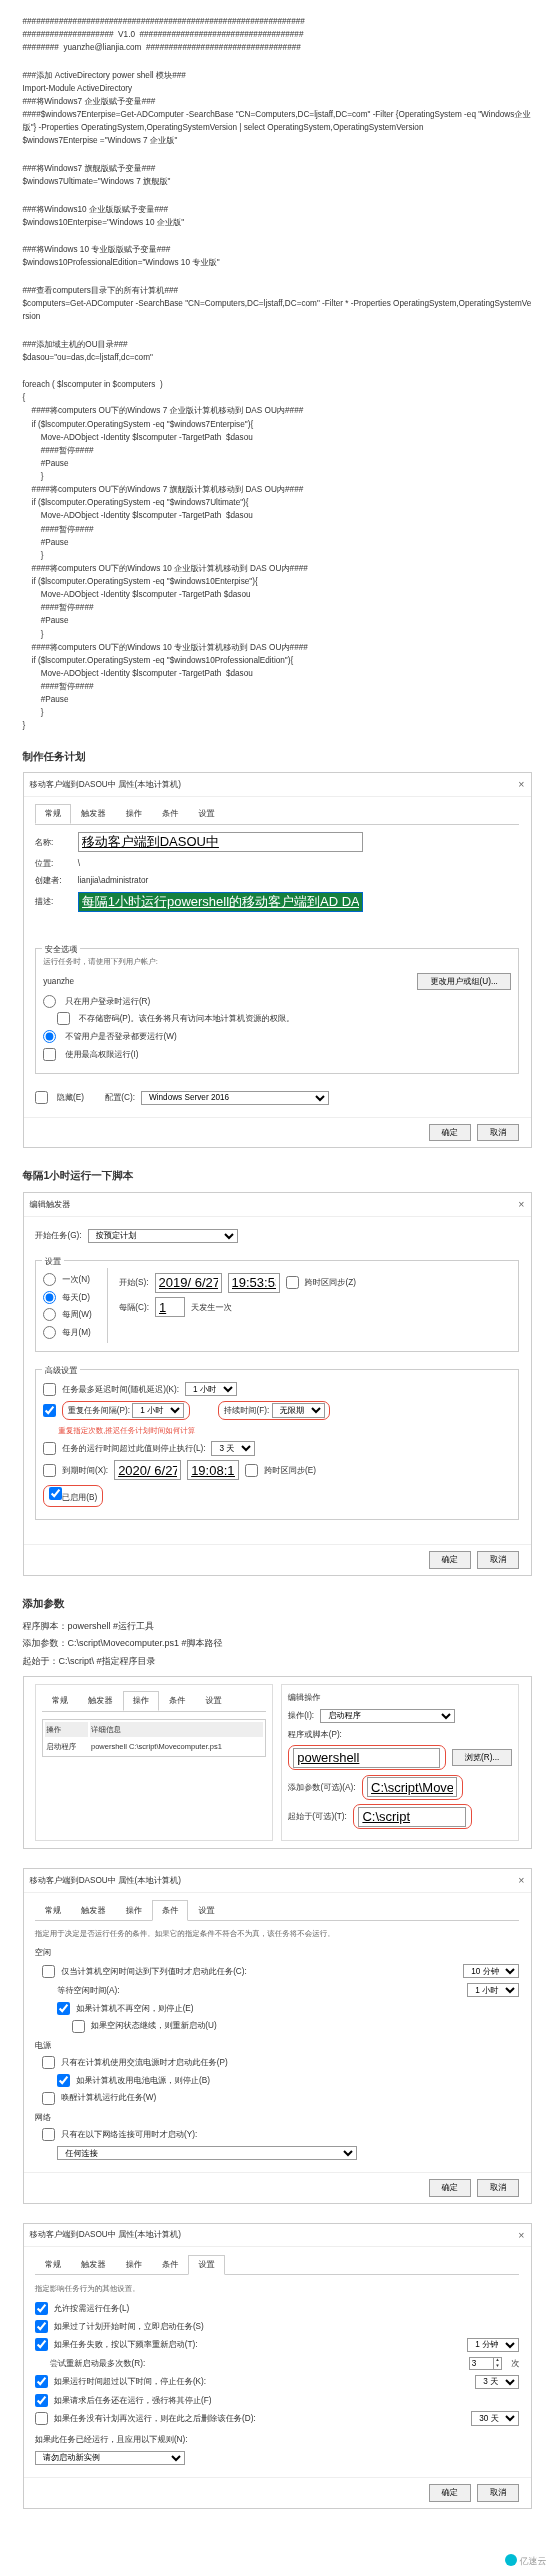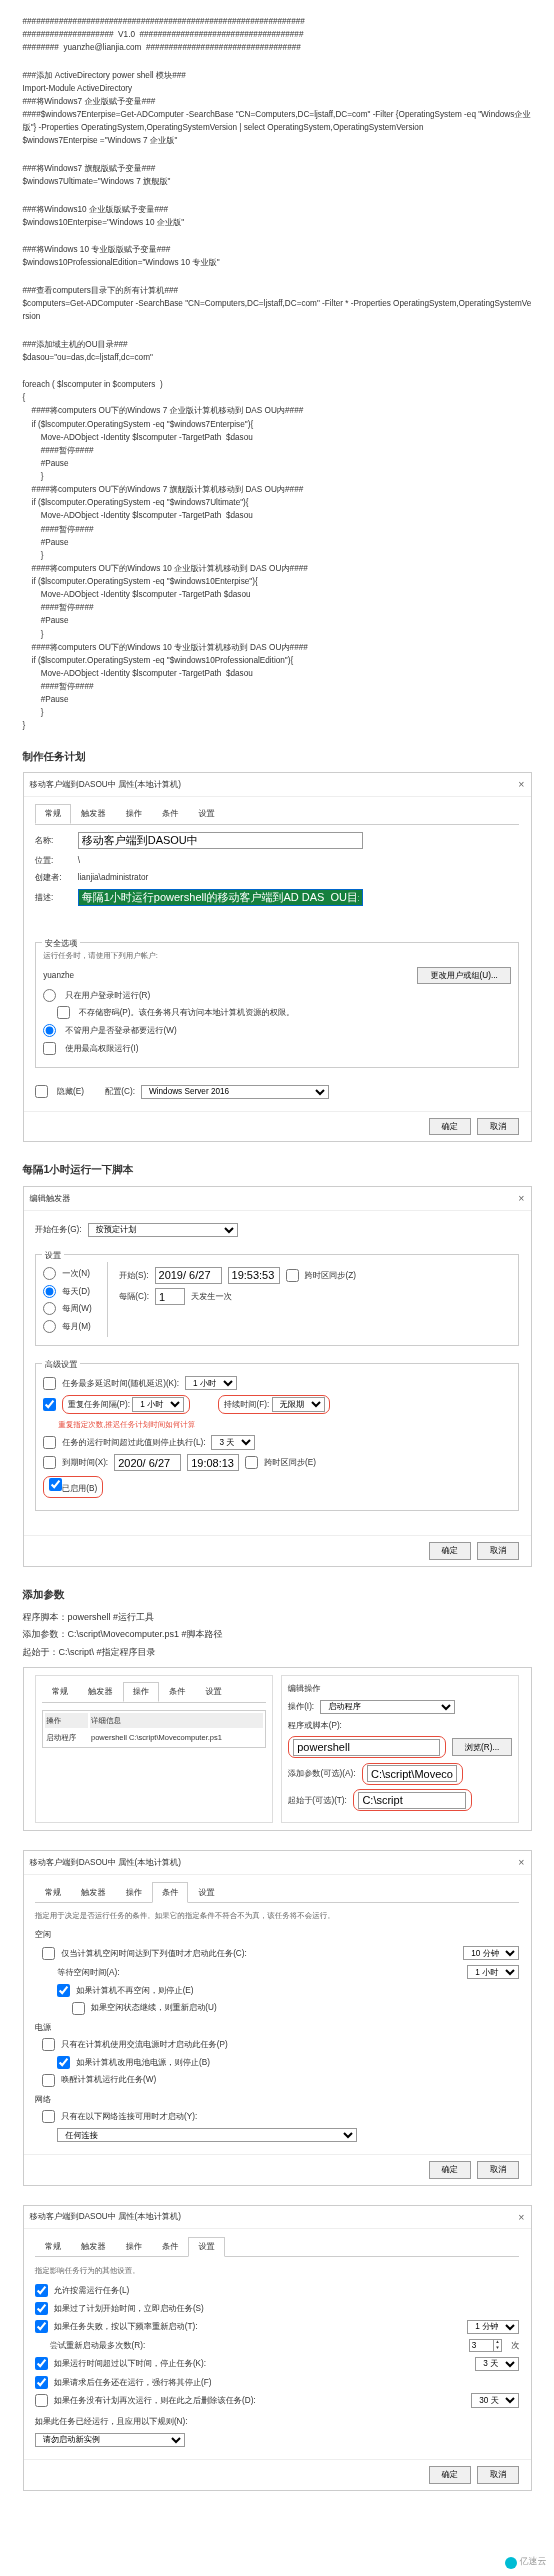--- a/index.html
+++ b/index.html
@@ -9,31 +9,31 @@
 .section-title { font-size: 10.5px; font-weight: bold; margin: 15px 0 7.5px; }
 .dialog { border: 0.7px solid #ccc; background: #fff; margin: 7.5px 0 19px; width: 509px; position: relative; }
 .dialog-header { display: flex; justify-content: space-between; align-items: center; padding: 3px 6px; border-bottom: 0.7px solid #eee; font-size: 8.2px; }
 .dialog-close { cursor: pointer; font-size: 10.5px; color: #666; }
 .dialog-body { padding: 7.5px 11.2px; }
 .tabs { display: flex; border-bottom: 0.7px solid #ccc; margin-bottom: 7.5px; }
 .tab { padding: 2.2px 9px; font-size: 8.2px; border: 0.7px solid transparent; cursor: pointer; }
 .tab.active { border: 0.7px solid #ccc; border-bottom: 0.7px solid #fff; margin-bottom: -0.7px; background: #fff; }
 .form-row { display: flex; align-items: center; margin: 4.5px 0; font-size: 8.2px; gap: 6px; }
 .form-label { min-width: 37px; }
-.text-input { border: 0.7px solid #999; padding: 1.5px 3px; font-size: 11px; }
+.text-input { border: 0.7px solid #999; padding: 1.5px 3px; font-size: 13px; text-decoration: underline; }
 .text-input.blue { background: #15803d; color: #fff; border: 0.7px solid #0066cc; width: 285px; }
 .btn { border: 0.7px solid #999; background: #f0f0f0; padding: 2.2px 12px; font-size: 8.2px; cursor: pointer; }
 .dialog-footer { display: flex; justify-content: flex-end; gap: 6px; padding: 6px 11.2px; border-top: 0.7px solid #eee; }
 .radio, .checkbox { margin-right: 3px; }
 .group-box { border: 0.7px solid #ccc; padding: 7.5px; margin: 17px 0; position: relative; }
 .group-title { position: absolute; top: -6px; left: 6px; background: #fff; padding: 0 3px; font-size: 8.2px; }
 .highlight-red { border: 1.5px solid #e74c3c; border-radius: 7px; padding: 1.5px 4.5px; display: inline-block; }
 .select { border: 0.7px solid #999; padding: 0.7px 3px; font-size: 8.2px; background: #fff; }
 .small-text { font-size: 7.5px; color: #666; }
-.footer-logo { position: fixed; bottom: 7.5px; right: 7.5px; font-size: 9px; color: #999; display: flex; align-items: flex-end; gap: 3px; }
+.footer-logo { position: fixed; bottom: 7.5px; right: 7.5px; font-size: 9px; color: #999; display: flex; align-items: flex-start; gap: 3px; }
 .logo-circle { width: 12px; height: 12px; border-radius: 50%; background: #00bcd4; }
 .para-note { font-size: 9px; margin: 3px 0; }
 .spinner { display: inline-flex; align-items: center; border: 0.7px solid #999; }
 .spinner input { border: none; width: 22.5px; padding: 0.7px 1.5px; font-size: 8.2px; }
 .spinner-btns { display: flex; flex-direction: column; }
 .spinner-btn { font-size: 4.5px; line-height: 4.5px; padding: 0.7px 1.5px; border-left: 0.7px solid #999; cursor: pointer; }
 </style>
 </head>
 <body>
 

